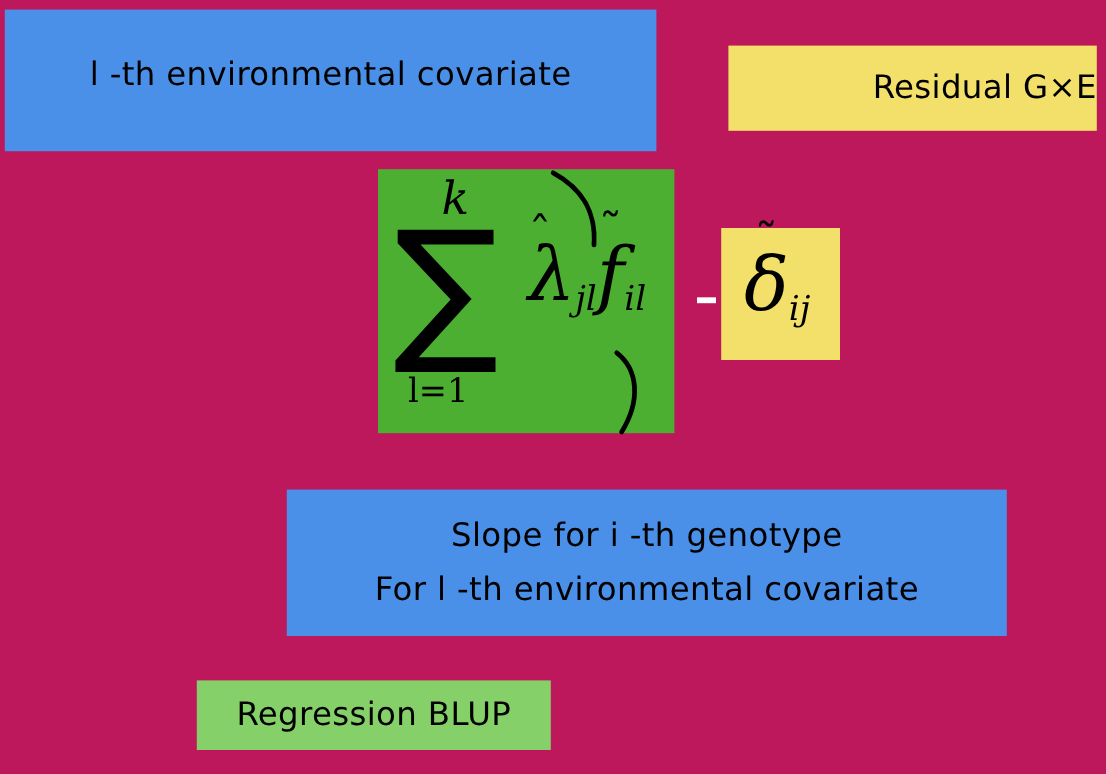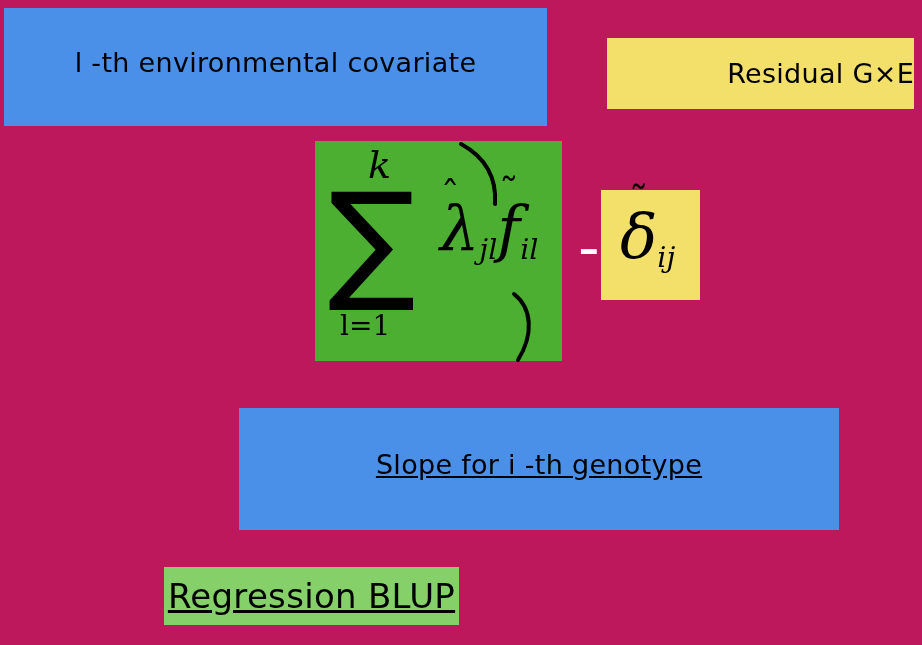--- a/index.html
+++ b/index.html
@@ -53,27 +53,26 @@
     left: 607px; top: 38px; width: 307px; height: 71px;
     font-size: 27px;
     align-items: flex-end;
   }
 
   
   #box-slope {
     left: 239px; top: 408px; width: 600px; height: 122px;
     padding: 4px 10px;
   }
-  #box-slope .label-line:first-child { margin-bottom: 9px; text-decoration: underline; }
+  #box-slope .label-line:first-child { margin-bottom: 9px; }
 
   
   #box-blup {
     left: 164px; top: 567px; width: 295px; height: 58px;
-    font-size: 34px;
-    text-decoration: underline;
+    font-size: 27px;
   }
 
   
   #box-sum {
     left: 315px; top: 141px; width: 247px; height: 220px;
   }
   #box-delta {
     left: 601px; top: 190px; width: 99px; height: 110px;
   }
 
@@ -188,19 +187,20 @@
   </svg>
 
   <div id="minus-sign">-</div>
 
   <div id="term-delta">
     <span class="accent-wrap"><span class="accent-tilde">˜</span><span>δ</span></span><span class="sub">ij</span>
   </div>
 
   <div class="box box-blue label-box" id="box-slope">
     <span class="label-line">Slope for i -th genotype</span>
+    <span class="label-line">For l -th environmental covariate</span>
   </div>
 
   <div class="box box-ltgreen label-box" id="box-blup">
     <span class="label-line">Regression BLUP</span>
   </div>
 
 </div>
 
 </body></html>

